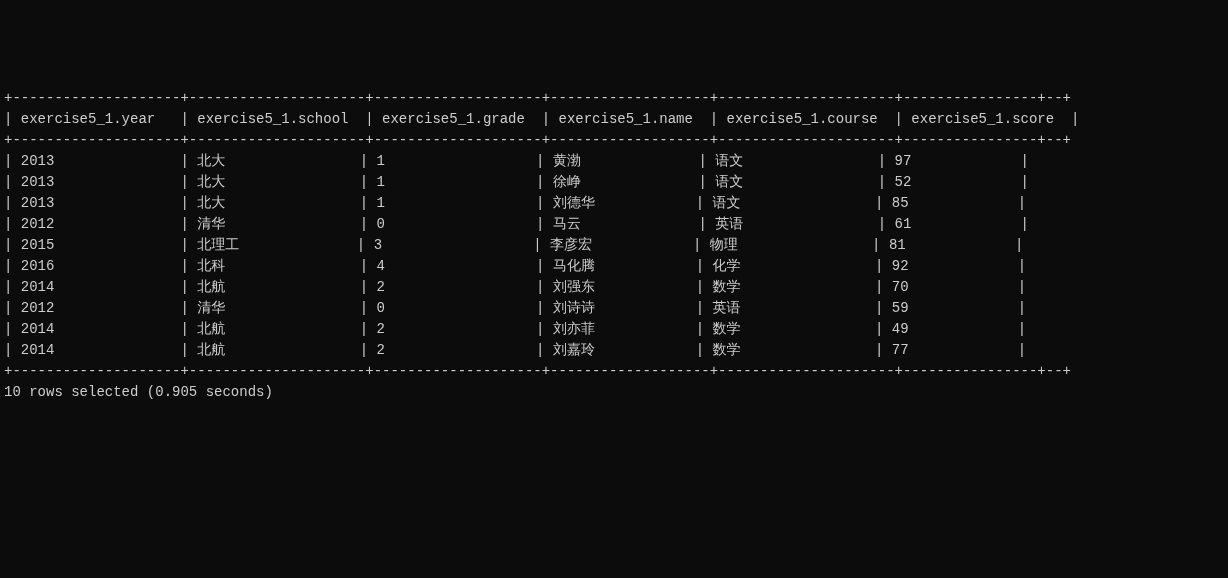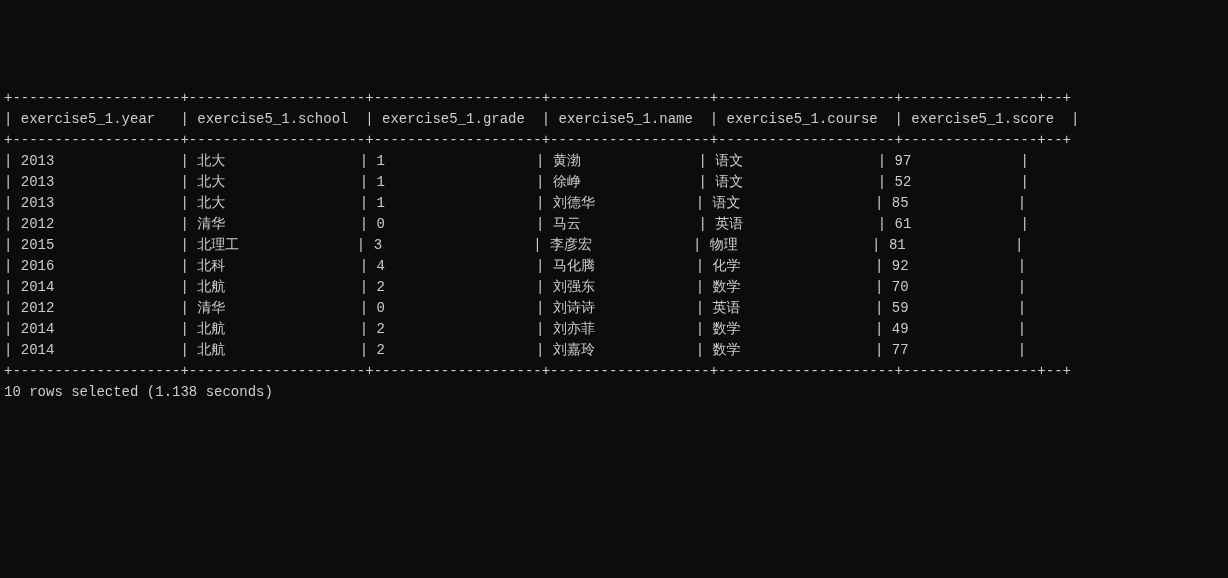--- a/index.html
+++ b/index.html
@@ -30,16 +30,16 @@
 | 2013               | 北大                | 1                  | 徐峥              | 语文                | 52             |
 | 2013               | 北大                | 1                  | 刘德华            | 语文                | 85             |
 | 2012               | 清华                | 0                  | 马云              | 英语                | 61             |
 | 2015               | 北理工              | 3                  | 李彦宏            | 物理                | 81             |
 | 2016               | 北科                | 4                  | 马化腾            | 化学                | 92             |
 | 2014               | 北航                | 2                  | 刘强东            | 数学                | 70             |
 | 2012               | 清华                | 0                  | 刘诗诗            | 英语                | 59             |
 | 2014               | 北航                | 2                  | 刘亦菲            | 数学                | 49             |
 | 2014               | 北航                | 2                  | 刘嘉玲            | 数学                | 77             |
 </span><span>+--------------------+---------------------+--------------------+-------------------+---------------------+----------------+--+</span>
-<span>10 rows selected (1.138 seconds)</span></div>
+<span>10 rows selected (0.905 seconds)</span></div>
 
 
 
 
 </body></html>

